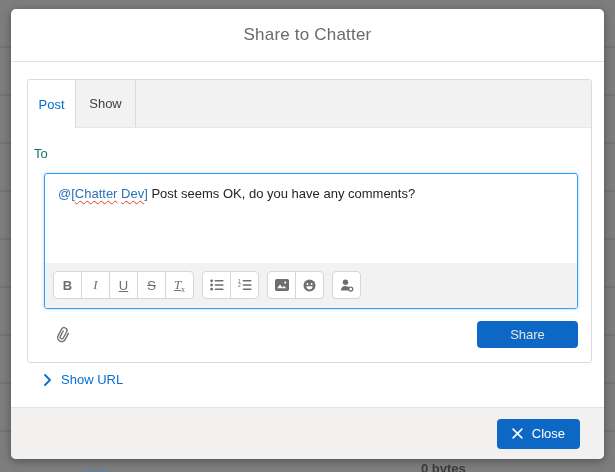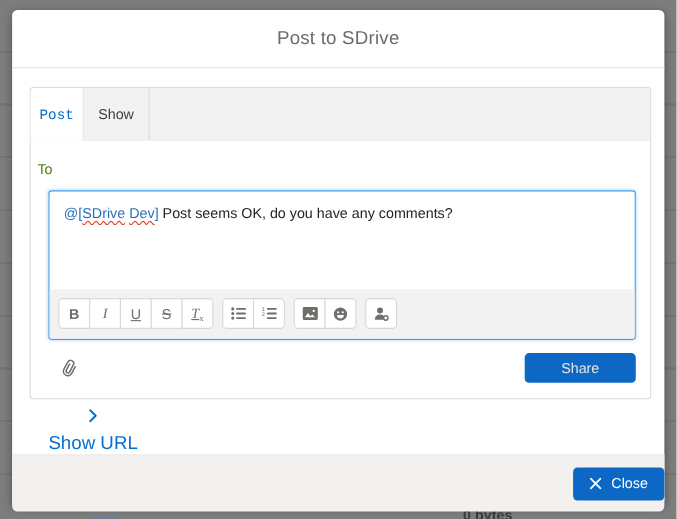--- a/index.html
+++ b/index.html
@@ -23,24 +23,24 @@
   .modal-title { font-size:17px; color:#686a6e; letter-spacing:.2px; }
 
   .modal-body { flex:1 1 auto; padding:17px 12px 0 16px; }
 
   .card { border:1px solid #dddbda; border-radius:3px; height:284px; background:#fff; }
   .tabs { height:48px; background:#f3f2f2; border-bottom:1px solid #e9e8e6;
     border-radius:3px 3px 0 0; display:flex; }
   .tab { display:flex; align-items:center; justify-content:center; font-size:13px;
     border-right:1px solid #dddbda; cursor:pointer; }
   .tab-post { width:48px; background:#fff; color:#0070d2; margin-bottom:-1px;
-    border-radius:3px 0 0 0;font-family:Liberation Mono, monospace; }
+    border-radius:3px 0 0 0; }
   .tab-poll { width:60px; color:#3e3e3c; }
 
-  .to-label { margin:18px 0 12px 6px; font-size:13px; color:#4d7c0f; }
+  .to-label { margin:18px 0 12px 6px; font-size:13px; color:#0f766e; }
 
   .editor { margin:0 13px 0 16px; border:1px solid #3b9df2; border-radius:3px;
     box-shadow:0 0 3px rgba(59,157,242,.5); overflow:hidden; }
   .editor-text { height:89px; padding:12px 13px; font-size:13px; color:#242424; cursor:text; }
   .mention { color:#2b71b8; }
   .squiggle { text-decoration:underline; text-decoration-style:wavy;
     text-decoration-color:#e03e2d; text-decoration-thickness:1px; text-underline-offset:2px; }
 
   .editor-toolbar { background:#f3f2f2; padding:8px 8px 9px 8px; display:flex; }
   .btn-group { display:flex; margin-right:8px; }
@@ -60,54 +60,54 @@
   .fmt-btn svg { fill:currentColor; }
 
   .actions { display:flex; align-items:center; justify-content:space-between;
     margin:12px 13px 0 16px; }
   .attach-btn { margin-left:12px; color:#706e6b; cursor:pointer; display:flex; }
   .attach-btn svg { transform:rotate(28deg); }
   .share-btn { width:101px; height:27px; background:#0c68c4; color:#e5e5e5; border:none;
     border-radius:4px; font-size:13px; font-family:"Liberation Sans",sans-serif; cursor:pointer; }
 
   .show-url { margin:9px 0 0 17px; display:flex; align-items:center; gap:9px;
-    color:#0070d2; font-size:17px; cursor:pointer; width:fit-content;flex-direction:column; }
+    color:#0070d2; font-size:13px; cursor:pointer; width:fit-content; }
 
   .modal-footer { flex:0 0 52px; height:52px; background:#f2f1f0; border-top:1px solid #e3e2e1;
     border-radius:0 0 5px 5px; display:flex; align-items:center; justify-content:flex-end;
-    padding-right:0; }
+    padding-right:24px; }
   .close-btn { height:30px; padding:0 15px; background:#0c68c4; color:#fff; border:none;
     border-radius:4px; font-size:13px; font-family:"Liberation Sans",sans-serif;
     display:flex; align-items:center; gap:9px; cursor:pointer; }
 </style>
 </head>
 <body>
 
 <span class="bg-text bg-file-name">tree</span>
 <span class="bg-text bg-file-size">0 bytes</span>
 
 <div class="modal">
 
   <div class="modal-header">
-    <span class="modal-title">Post to SDrive</span>
+    <span class="modal-title">Share to Chatter</span>
   </div>
 
   <div class="modal-body">
     <div class="card">
 
       <div class="tabs">
         <div class="tab tab-post">Post</div>
         <div class="tab tab-poll">Show</div>
       </div>
 
       <div class="to-label">To</div>
 
       <div class="editor">
         <div class="editor-text">
-          <span class="mention"><span>@[</span><span class="squiggle">SDrive</span><span> </span><span class="squiggle">Dev</span><span>]</span></span><span> Post seems OK, do you have any comments?</span>
+          <span class="mention"><span>@[</span><span class="squiggle">Chatter</span><span> </span><span class="squiggle">Dev</span><span>]</span></span><span> Post seems OK, do you have any comments?</span>
         </div>
 
         <div class="editor-toolbar">
           <div class="btn-group">
             <div class="fmt-btn">
                 <span class="g-bold">B</span>
               </div>
             <div class="fmt-btn">
                 <span class="g-italic">I</span>
               </div>

